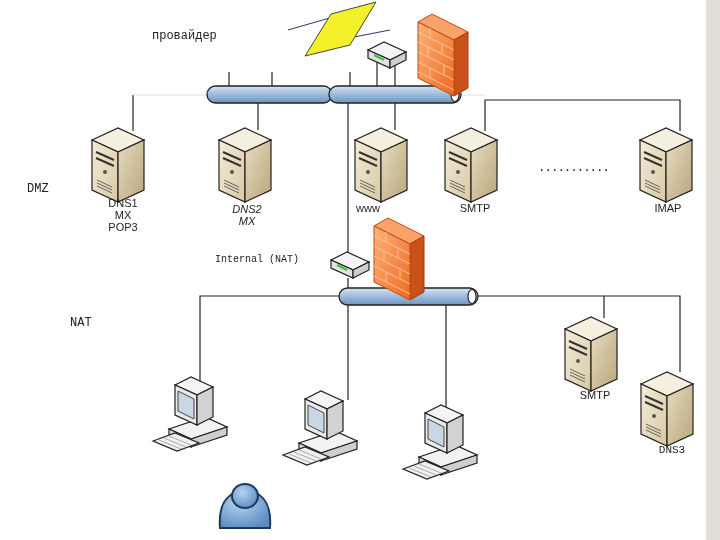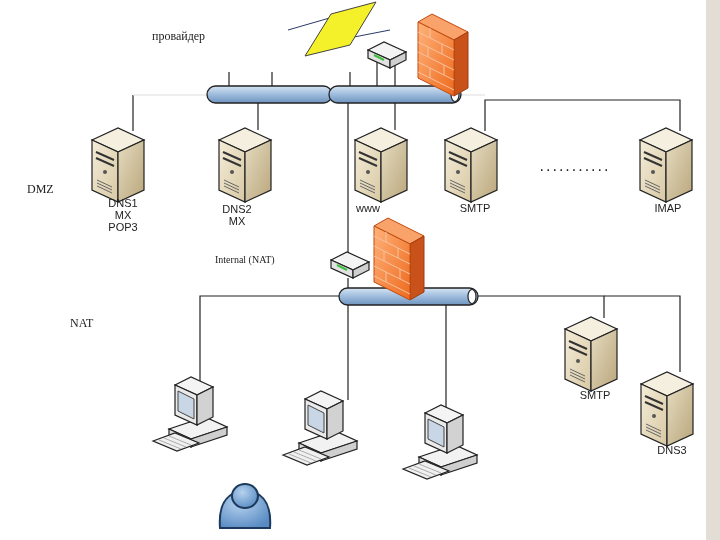--- a/index.html
+++ b/index.html
@@ -1,20 +1,20 @@
 <!DOCTYPE html>
 <html><head>
 <meta charset="utf-8">
 <style>
   html, body { margin: 0; padding: 0; }
   body { width: 720px; height: 540px; background: #ffffff; position: relative; overflow: hidden; font-family: "Liberation Sans", sans-serif; }
   #stage { position: absolute; left: 0; top: 0; width: 720px; height: 540px; }
   .side-strip { position: absolute; left: 706px; top: 0; width: 14px; height: 540px; background: #e3ded5; }
   .lbl { position: absolute; font-family: "Liberation Sans", sans-serif; font-size: 11px; color: #222; text-align: center; line-height: 12px; white-space: pre-line; }
-  .zone { position: absolute; font-family: Liberation Serif, serif; font-size: 12px; color: #222; }
+  .zone { position: absolute; font-family: Liberation Mono, monospace; font-size: 12px; color: #222; }
 </style>
 </head>
 <body>
 
 <div id="stage">
   <svg width="720" height="540" viewBox="0 0 720 540" xmlns="http://www.w3.org/2000/svg">
     <defs>
       <linearGradient id="busGrad" x1="0" y1="0" x2="0" y2="1">
         <stop offset="0" stop-color="#d6e4f3"></stop>
         <stop offset="0.5" stop-color="#9dbbdc"></stop>
@@ -161,24 +161,24 @@
 
   
   <div class="zone" style="left:152px; top:29px;">провайдер</div>
   <div class="zone" style="left:2px; top:182px;margin-left:25px;">DMZ</div>
   <div class="zone" style="left:70px; top:316px;">NAT</div>
   <div class="zone" style="left:215px; top:254px; font-size:10px;">Internal (NAT)</div>
 
   <div class="lbl" style="left:98px; top:197px; width:50px;text-align:center;">DNS1
 MX
 POP3</div>
-  <div class="lbl" style="left:212px; top:203px; width:50px;">DNS2
+  <div class="lbl" style="left:222px; top:203px; width:50px;font-style:italic;">DNS2
 MX</div>
   <div class="lbl" style="left:343px; top:202px; width:50px;">www</div>
   <div class="lbl" style="left:450px; top:202px; width:50px;">SMTP</div>
   <div class="lbl" style="left:643px; top:202px; width:50px;">IMAP</div>
   <div class="lbl" style="left:520px; top:160px; width:110px; font-size:16px; letter-spacing:2px;">...........</div>
 
   <div class="lbl" style="left:570px; top:389px; width:50px;">SMTP</div>
-  <div class="lbl" style="left:647px; top:444px; width:50px;">DNS3</div>
+  <div class="lbl" style="left:647px; top:444px; width:50px;font-family:Liberation Mono, monospace;">DNS3</div>
 
   <div class="side-strip"></div>
 </div>
 
 </body></html>

